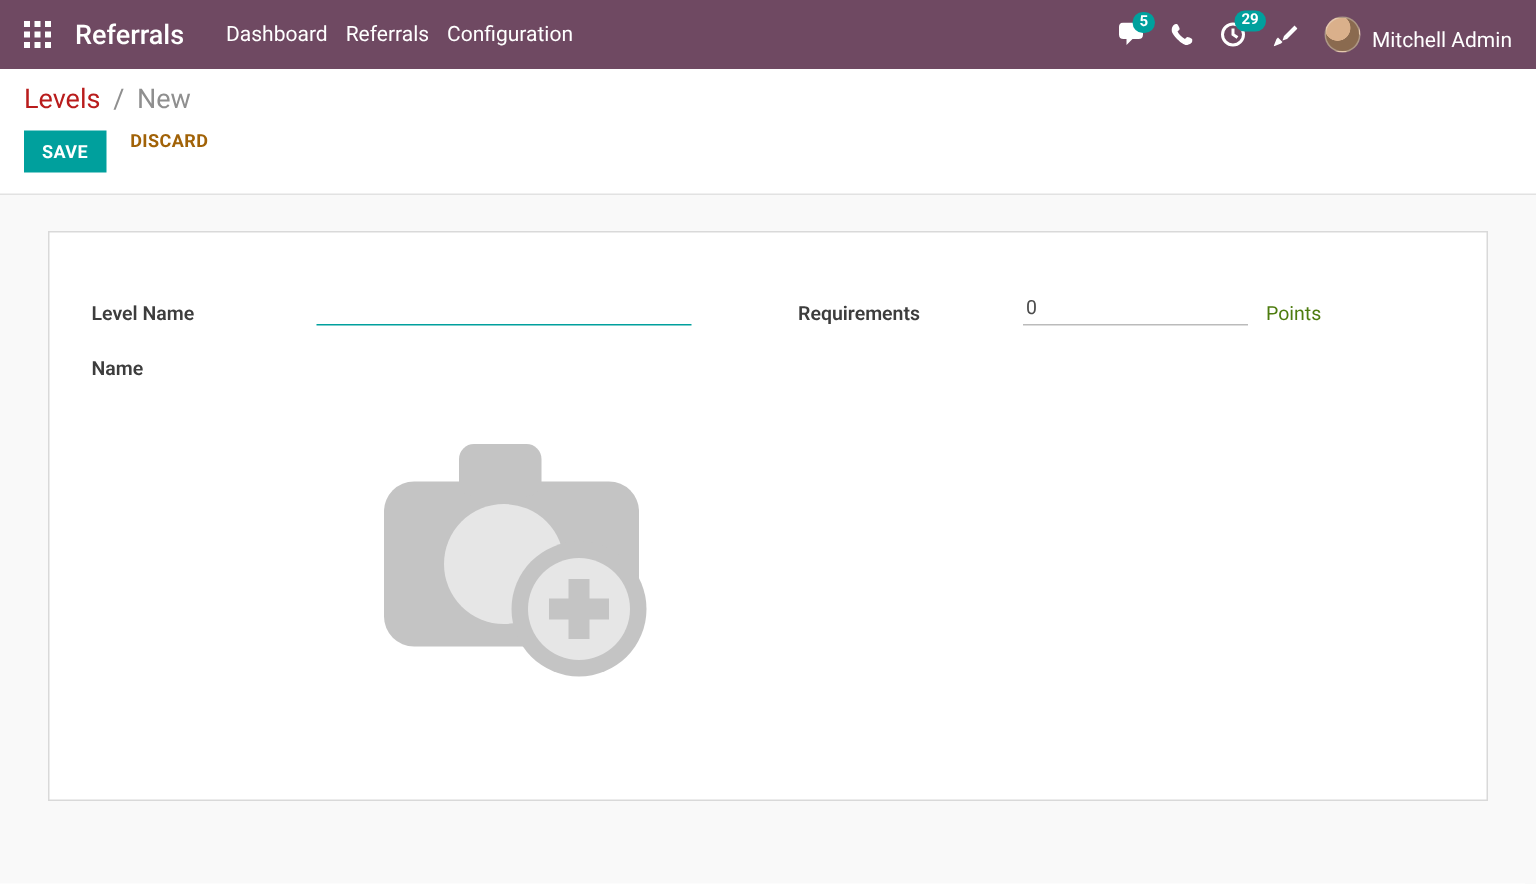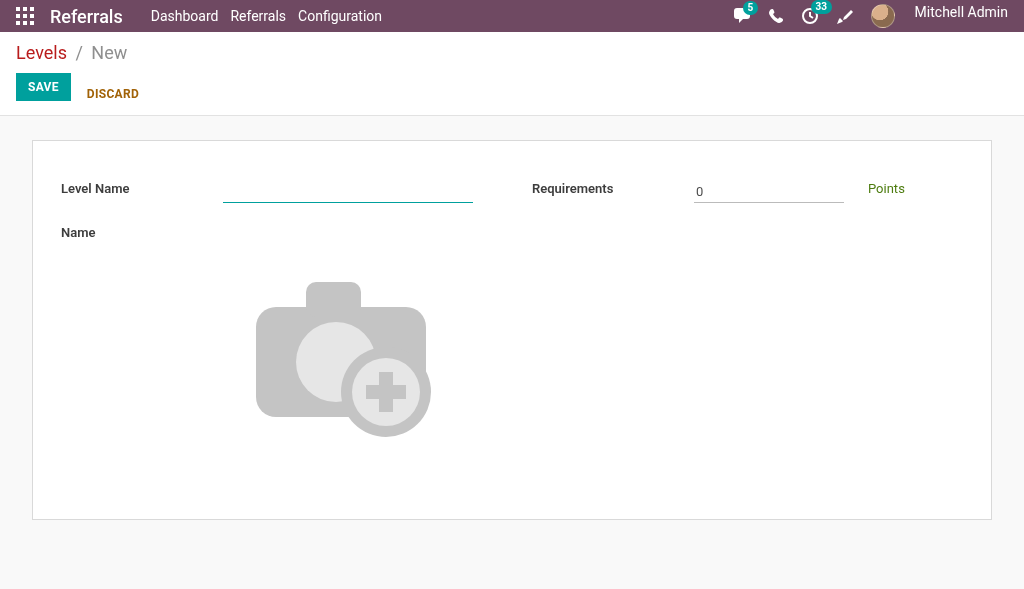--- a/index.html
+++ b/index.html
@@ -1,40 +1,40 @@
 <!DOCTYPE html>
 <html><head>
   <meta charset="utf-8">
   <style>
     *{box-sizing:border-box;margin:0;padding:0;font-family:-apple-system,BlinkMacSystemFont,"Segoe UI",Roboto,Helvetica,Arial,sans-serif}
     body{background:#f9f9f9;color:#4c4c4c;font-size:13px;width:1024px;height:589px;overflow:hidden}
-    .topbar{height:32px;background:#6f4962;display:flex;align-items:center;padding:0 16px;color:#fff}
+    .topbar{height:46px;background:#6f4962;display:flex;align-items:center;padding:0 16px;color:#fff}
     .apps-icon{width:18px;height:18px;margin-right:16px;cursor:pointer}
     .apps-icon svg{display:block}
     .brand{font-size:18px;font-weight:500;margin-right:28px}
     .nav-links{display:flex;gap:12px;font-size:14px}
     .nav-link{cursor:pointer}
     .spacer{flex:1}
     .systray{display:flex;align-items:center;gap:18px}
     .sys-item{position:relative;cursor:pointer;display:flex;align-items:center;justify-content:center}
     .badge{position:absolute;top:-7px;left:10px;background:#00a09d;color:#fff;font-size:10px;font-weight:700;padding:1px 5px;border-radius:9px;line-height:12px}
     .company{font-size:14px;cursor:pointer}
-    .user-chip{display:flex;align-items:flex-start;gap:20px;cursor:pointer;font-size:14px}
+    .user-chip{display:flex;align-items:flex-end;gap:8px;cursor:pointer;font-size:14px}
     .avatar{width:24px;height:24px;border-radius:50%;background:radial-gradient(circle at 35% 30%,#dab08b 0 40%,#8a6a4f 42% 100%);border:1px solid rgba(255,255,255,.3)}
     .cp{background:#fff;border-bottom:1px solid #e2e2e2;padding:10px 16px 14px}
     .breadcrumb{font-size:18px;color:#8f8f8f;margin-bottom:10px}
     .breadcrumb .bc-root{color:#b91c1c;cursor:pointer}
     .breadcrumb .sep{margin:0 4px;color:#8f8f8f}
-    .cp-buttons{display:flex;align-items:flex-end;gap:16px}
+    .cp-buttons{display:flex;align-items:flex-start;gap:16px}
     .btn-primary{background:#00a09d;color:#fff;border:none;padding:7px 12px;font-weight:700;letter-spacing:.3px;font-size:12px;cursor:pointer}
     .btn-link{background:none;border:none;color:#a16207;font-weight:700;font-size:12px;letter-spacing:.3px;cursor:pointer}
     .sheet-wrap{padding:24px 18px}
     .sheet{background:#fff;border:1px solid #d9d9d9;max-width:960px;margin:0 auto;padding:40px 28px 70px;min-height:380px}
     .form-row{display:flex;gap:40px;margin-bottom:22px}
-    .col{flex:1;display:flex;align-items:flex-start;gap:12px}
+    .col{flex:1;display:flex;align-items:flex-end;gap:0}
     .lbl{width:150px;font-weight:600;font-size:13px;color:#3d3d3d}
     .input-underline{border:none;border-bottom:1px solid #00a09d;outline:none;width:250px;font-size:13px;padding:3px 2px;color:#4c4c4c;background:transparent}
     .input-underline.dim{border-bottom-color:#bbb}
     .pts-label{margin-left:12px;color:#4d7c0f;font-size:13px}
     .image-field{margin-left:150px;margin-top:18px;cursor:pointer;width:260px;display:flex;justify-content:center}
     .req-input{width:150px}
   </style>
 </head>
 <body>
 
@@ -69,21 +69,21 @@
     <div class="sys-item">
       <svg width="14" height="14" viewBox="0 0 14 14" fill="#fff">
           <path d="M3 0c1 0 1 0 2 2s0 2-1 3c1 2 3 4 5 5 1-1 1-2 3-1s2 1 2 2c0 2-3 3-4 3-3 0-10-7-10-10 0-1 1-4 3-4z"></path>
         </svg>
     </div>
     <div class="sys-item">
       <svg width="18" height="18" viewBox="0 0 18 18" fill="none" stroke="#fff" stroke-width="2">
           <circle cx="9" cy="9" r="7"></circle>
           <path d="M9 5v4l3 2"></path>
         </svg>
-      <span class="badge">33</span>
+      <span class="badge">29</span>
     </div>
     <div class="sys-item">
       <svg width="16" height="16" viewBox="0 0 16 16" fill="#fff">
           <path d="M14 2l-7 7-1 3 3-1 7-7-2-2zM2 11l-2 5 5-2 1-1-3-3-1 1z"></path>
         </svg>
     </div>
     <div class="user-chip">
       <div class="avatar"></div>
       <span>Mitchell Admin</span>
     </div>

